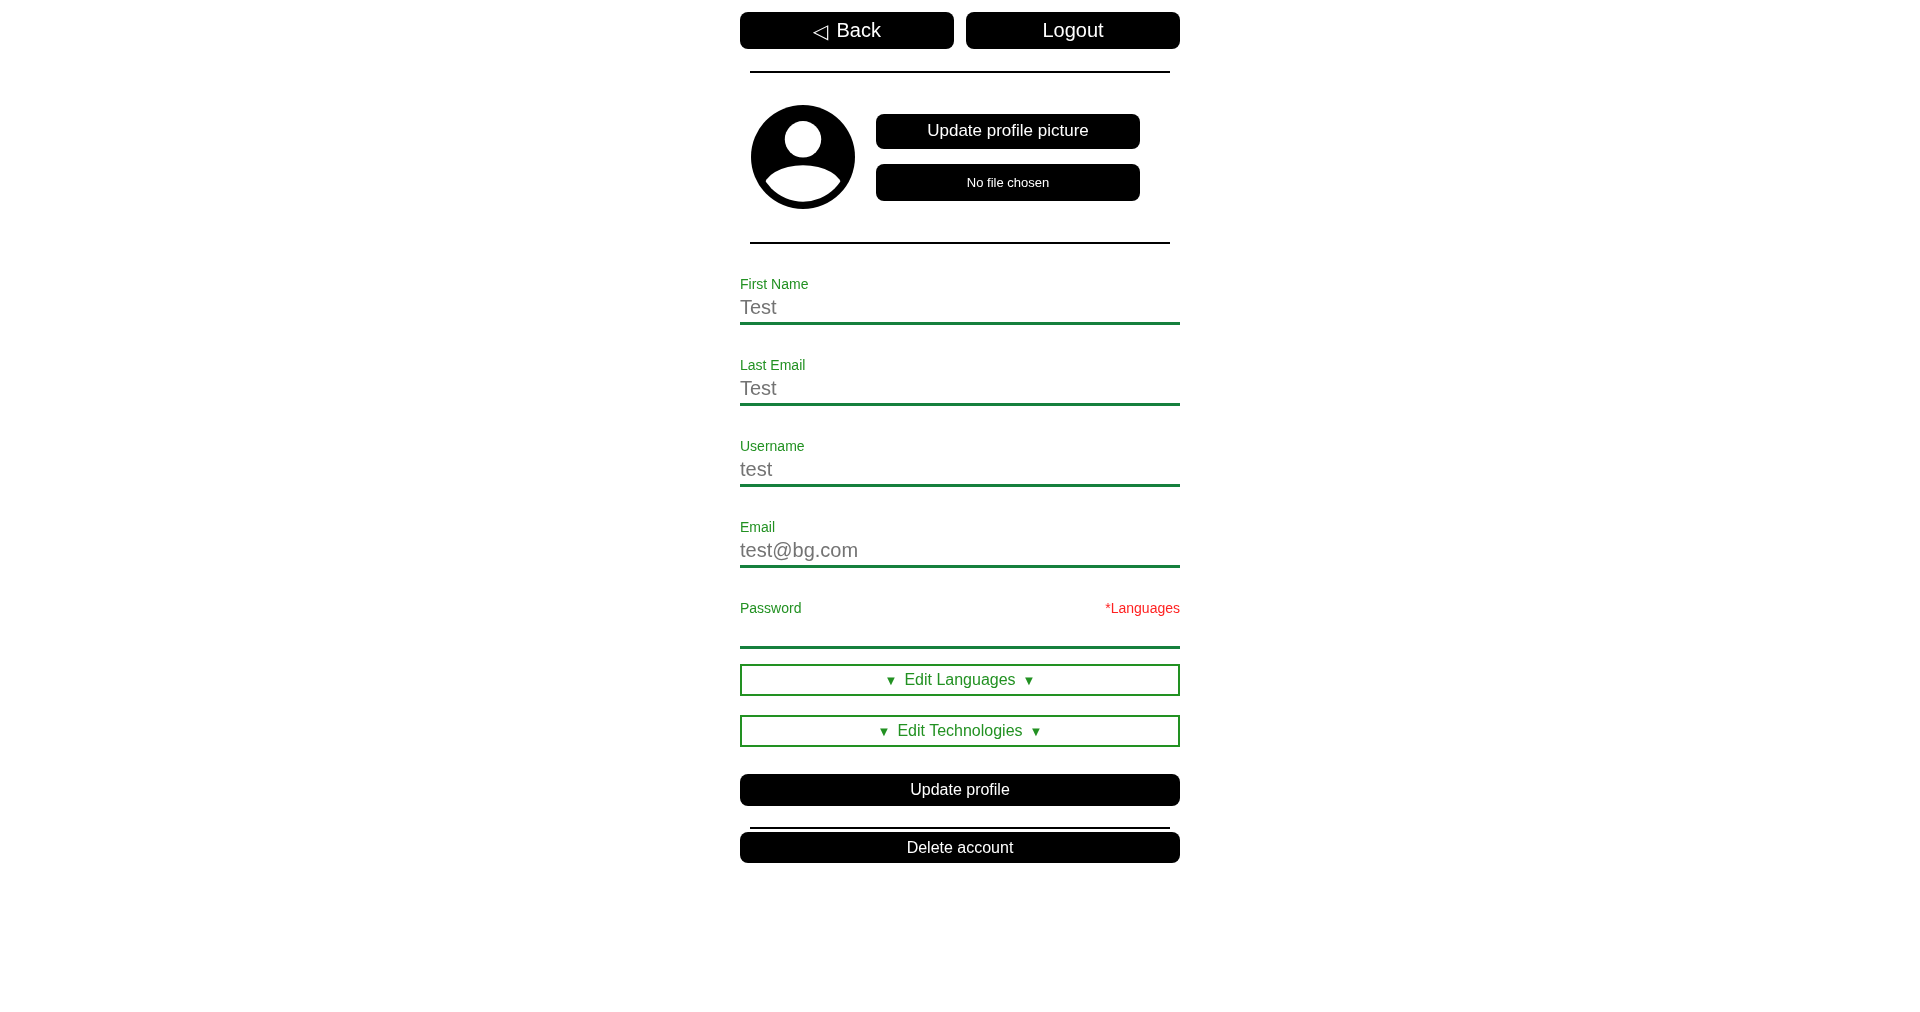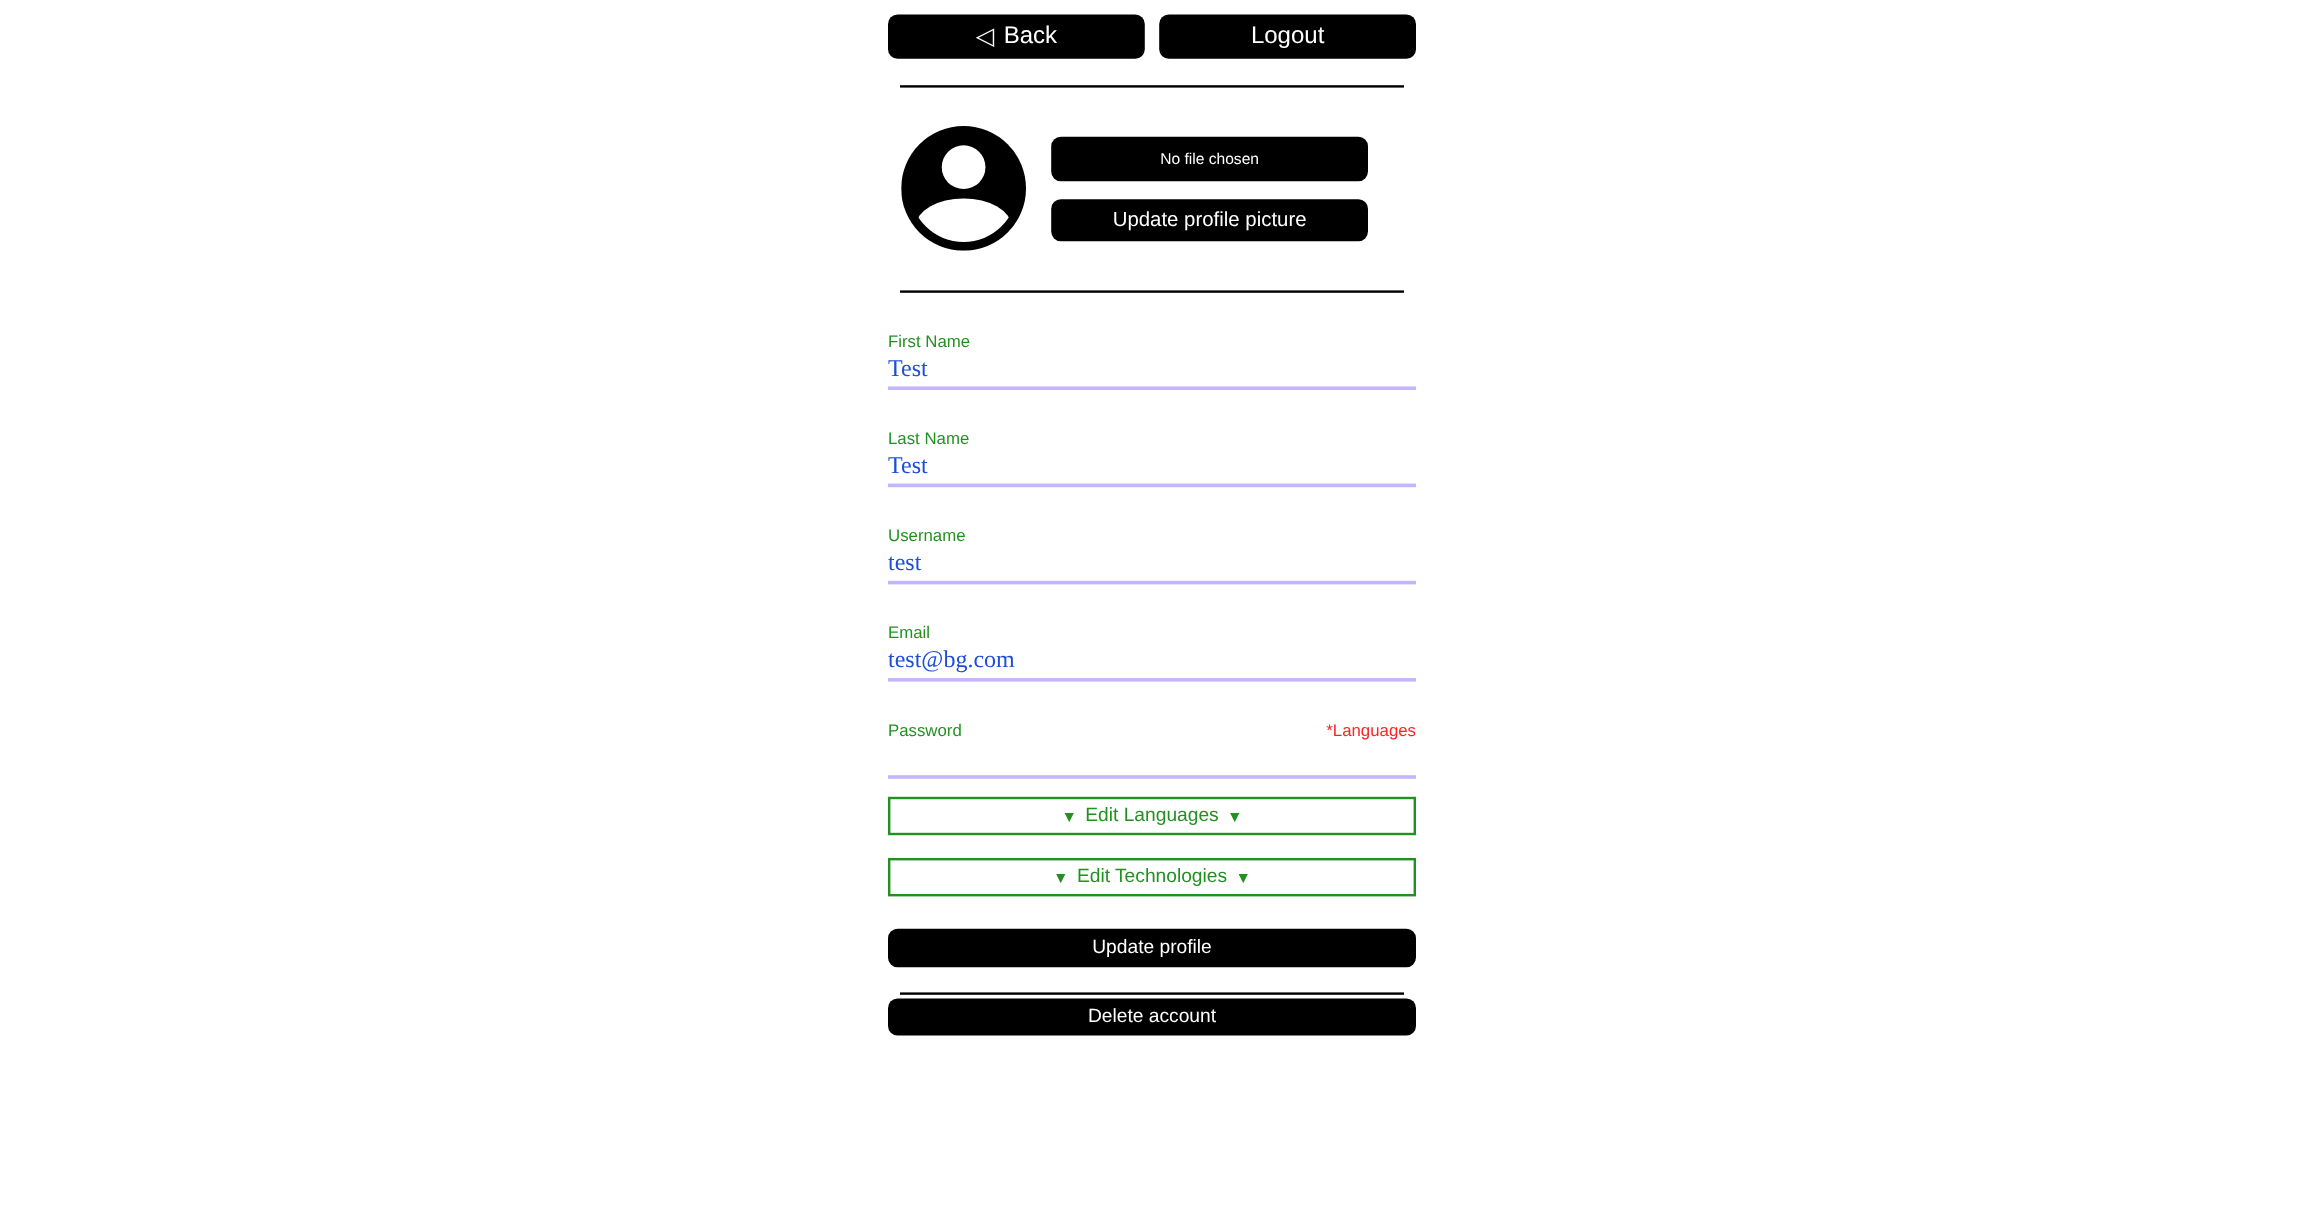--- a/index.html
+++ b/index.html
@@ -77,28 +77,28 @@
     align-items: flex-end;
     line-height: 17px;
     margin-top: 32px;
   }
   .field-label { color: #229122; font-size: 14px; }
   .required-note { color: #ff2222; font-size: 14px; }
   .field-input {
     display: block;
     width: 100%;
     border: none;
-    border-bottom: 3px solid #c4b5fd;
+    border-bottom: 3px solid #15803d;
     height: 32px;
     font-size: 20px;
-    color: #1d4ed8;
+    color: #737373;
     padding: 0;
     outline: none;
     background: transparent;
-    font-family: Liberation Serif, serif;
+    font-family: Liberation Sans, sans-serif;
   }
 
   
   .btn-outline-green {
     width: 100%;
     height: 32px;
     background: #ffffff;
     border: 2px solid #229122;
     color: #229122;
     font-size: 16px;
@@ -150,43 +150,43 @@
       <defs>
         <clipPath id="disc-clip">
             <circle cx="50" cy="50" r="43"></circle>
           </clipPath>
       </defs>
       <circle cx="50" cy="50" r="50" fill="#000000"></circle>
       <circle cx="50" cy="33" r="17.5" fill="#ffffff"></circle>
       <ellipse cx="50" cy="80" rx="38" ry="22" fill="#ffffff" clip-path="url(#disc-clip)"></ellipse>
     </svg>
     <div class="picture-buttons">
+      <button class="btn-black update-pic-btn">
+        <span>Update profile picture</span>
+      </button>
       <button class="btn-black file-btn">
         <span>No file chosen</span>
       </button>
-      <button class="btn-black update-pic-btn">
-        <span>Update profile picture</span>
-      </button>
     </div>
   </div>
 
   <hr class="divider divider-2">
 
   <div class="form">
 
     <div class="field">
       <div class="label-row">
         <span class="field-label">First Name</span>
       </div>
       <input class="field-input" type="text" value="Test" style="">
     </div>
 
     <div class="field">
       <div class="label-row">
-        <span class="field-label">Last Name</span>
+        <span class="field-label">Last Email</span>
       </div>
       <input class="field-input" type="text" value="Test" style="">
     </div>
 
     <div class="field">
       <div class="label-row">
         <span class="field-label">Username</span>
       </div>
       <input class="field-input" type="text" value="test" style="">
     </div>

